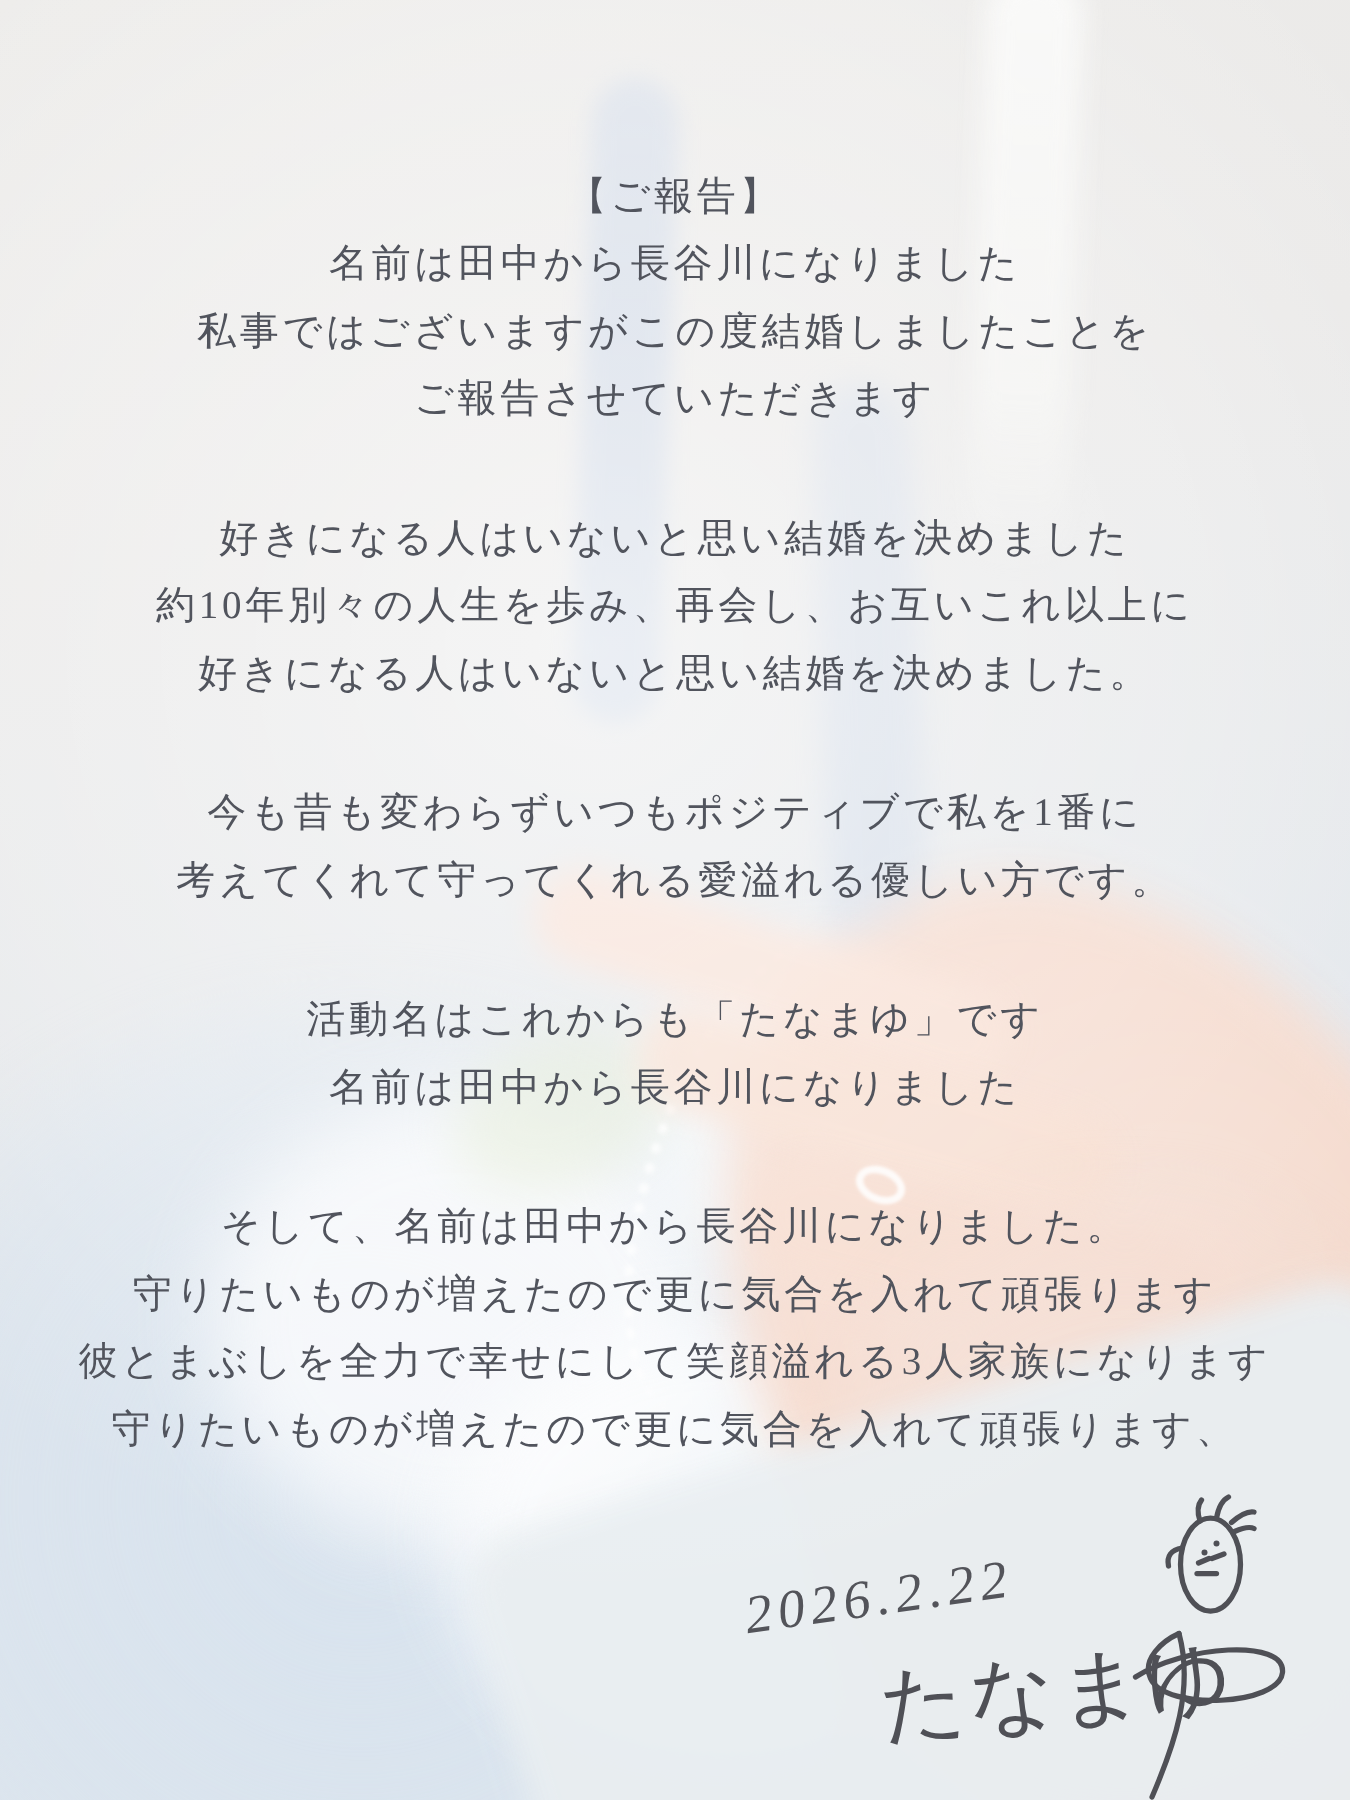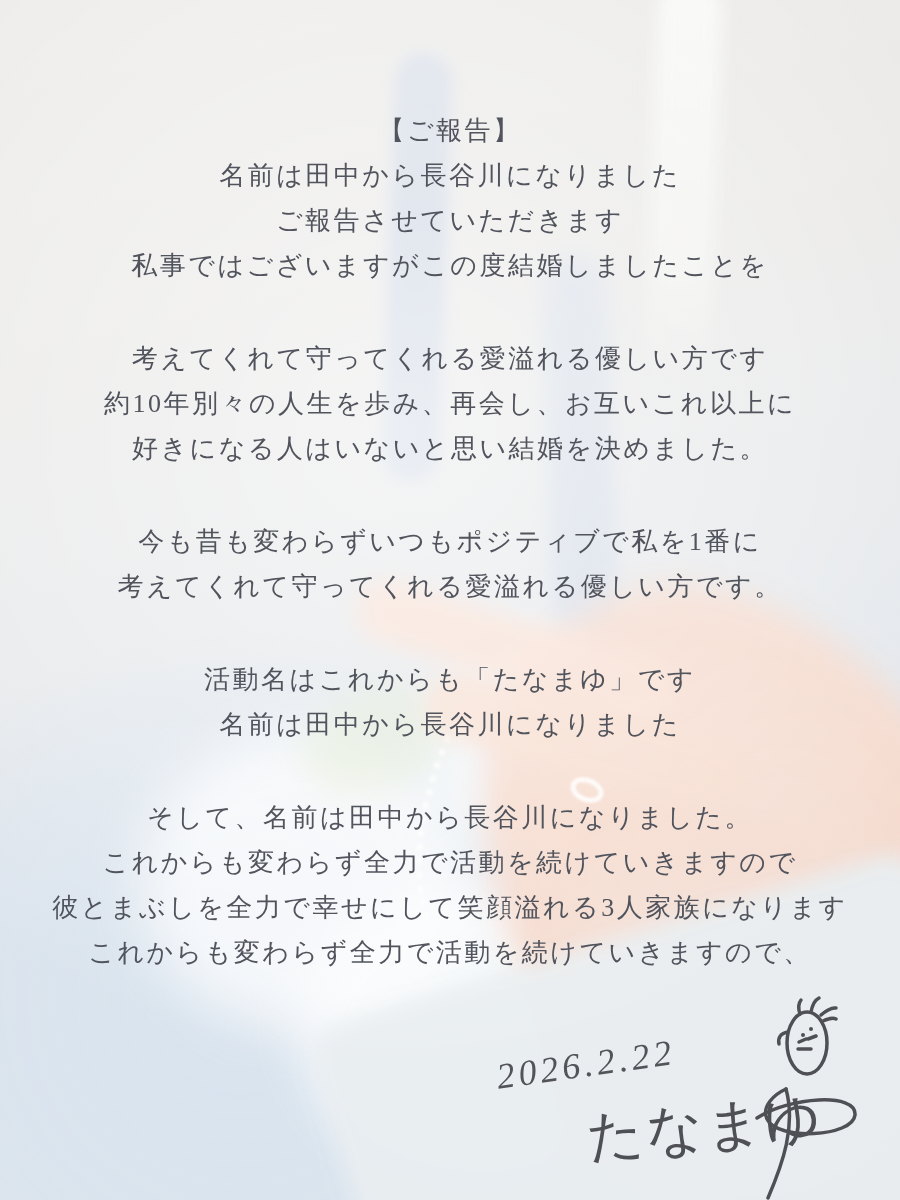--- a/index.html
+++ b/index.html
@@ -142,45 +142,45 @@
     <div class="ring-highlight"></div>
     <div class="wrist-corner"></div>
     <div class="sleeve-blue"></div>
     <div class="white-wash"></div>
   </div>
 
   <main class="content">
     <section class="para">
       <h1 class="line">【ご報告】</h1>
       <p class="line">名前は田中から長谷川になりました</p>
+      <p class="line">私事ではございますがこの度結婚しましたことを</p>
       <p class="line">ご報告させていただきます</p>
-      <p class="line">私事ではございますがこの度結婚しましたことを</p>
-    </section>
-
-    <section class="para">
-      <p class="line">考えてくれて守ってくれる愛溢れる優しい方です</p>
+    </section>
+
+    <section class="para">
+      <p class="line">好きになる人はいないと思い結婚を決めました</p>
       <p class="line">約10年別々の人生を歩み、再会し、お互いこれ以上に</p>
       <p class="line">好きになる人はいないと思い結婚を決めました。</p>
     </section>
 
     <section class="para">
       <p class="line">今も昔も変わらずいつもポジティブで私を1番に</p>
       <p class="line">考えてくれて守ってくれる愛溢れる優しい方です。</p>
     </section>
 
     <section class="para">
       <p class="line">活動名はこれからも「たなまゆ」です</p>
       <p class="line">名前は田中から長谷川になりました</p>
     </section>
 
     <section class="para">
       <p class="line">そして、名前は田中から長谷川になりました。</p>
-      <p class="line">これからも変わらず全力で活動を続けていきますので</p>
+      <p class="line">守りたいものが増えたので更に気合を入れて頑張ります</p>
       <p class="line">彼とまぶしを全力で幸せにして笑顔溢れる3人家族になります</p>
-      <p class="line">これからも変わらず全力で活動を続けていきますので、</p>
+      <p class="line">守りたいものが増えたので更に気合を入れて頑張ります、</p>
     </section>
   </main>
 
   <svg class="signature-svg" viewBox="0 0 420 210">
     <text class="sig-date" x="42" y="80" transform="rotate(-8 120 75)">2026.2.22</text>
     <text class="sig-name" x="132" y="148" transform="rotate(-5 250 135)">たなまゆ</text>
     <g>
 
       <path class="doodle-stroke" d="M 302 120 C 334 99, 402 94, 400 117 C 398 139, 322 143, 312 121 C 306 108, 320 96, 331 91"></path>
       <path class="doodle-stroke" d="M 331 91 C 341 128, 328 165, 313 200"></path>

